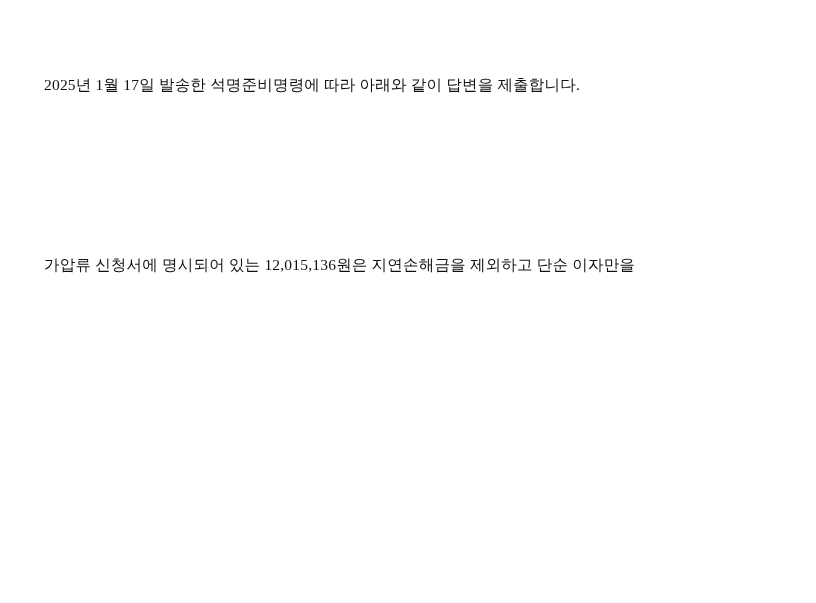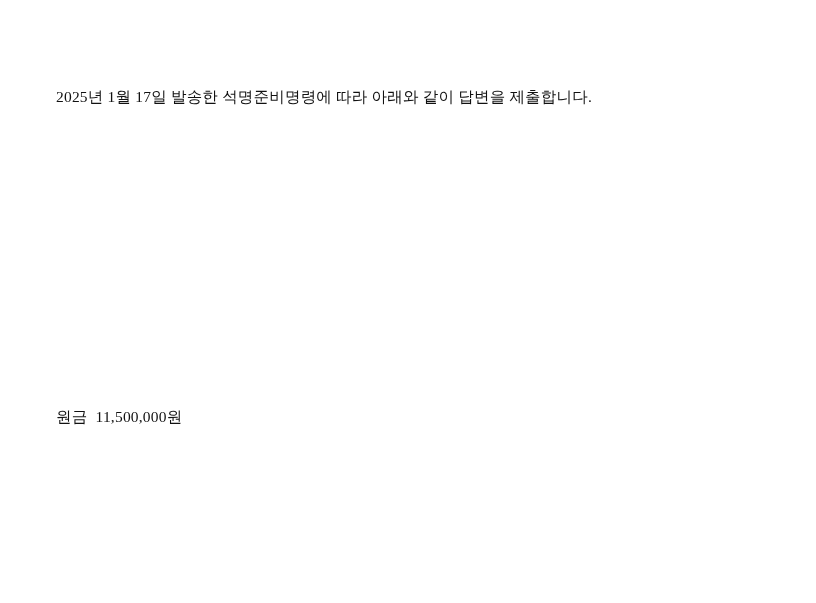--- a/index.html
+++ b/index.html
@@ -23,21 +23,21 @@
   }
   .para {
     font-size: 15.5px;
     line-height: 1.62;
     letter-spacing: 0.2px;
     color: #111111;
     white-space: pre-wrap;
     word-break: keep-all;
   }
   .block {
-    margin: 16px;
+    margin: 4px;
   }
   .gap-xl { height: 46px; }
   .gap-lg { height: 34px; }
   .gap-md { height: 24px; }
   .line {
     display: block;
     font-size: 15.5px;
     line-height: 1.62;
     color: #111111;
     white-space: pre-wrap;
@@ -49,27 +49,25 @@
 
 <div class="page">
 
   <div class="block para">
     <span class="line">2025년 1월 17일 발송한 석명준비명령에 따라 아래와 같이 답변을 제출합니다.</span>
   </div>
 
   <div class="gap-xl"></div>
 
   <div class="block para">
+    <span class="line">가압류 신청서에 명시되어 있는 12,015,136원은 지연손해금을 제외하고 단순 이자만을</span>
   </div>
 
   <div class="gap-lg"></div>
 
-  <div class="block para">
-    <span class="line">원금  11,500,000원</span>
-  </div>
 
   <div class="gap-md"></div>
 
   <div class="block para">
     
     
     
   </div>
 
 </div>

